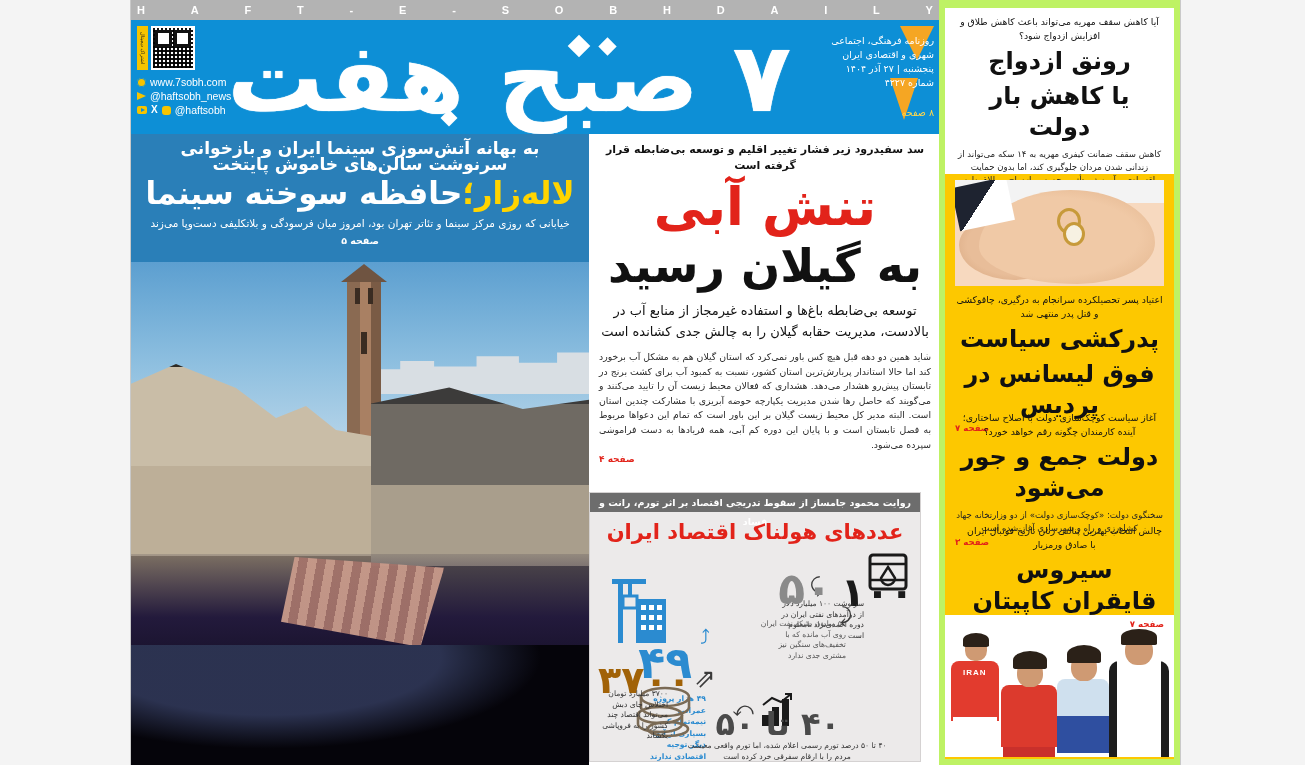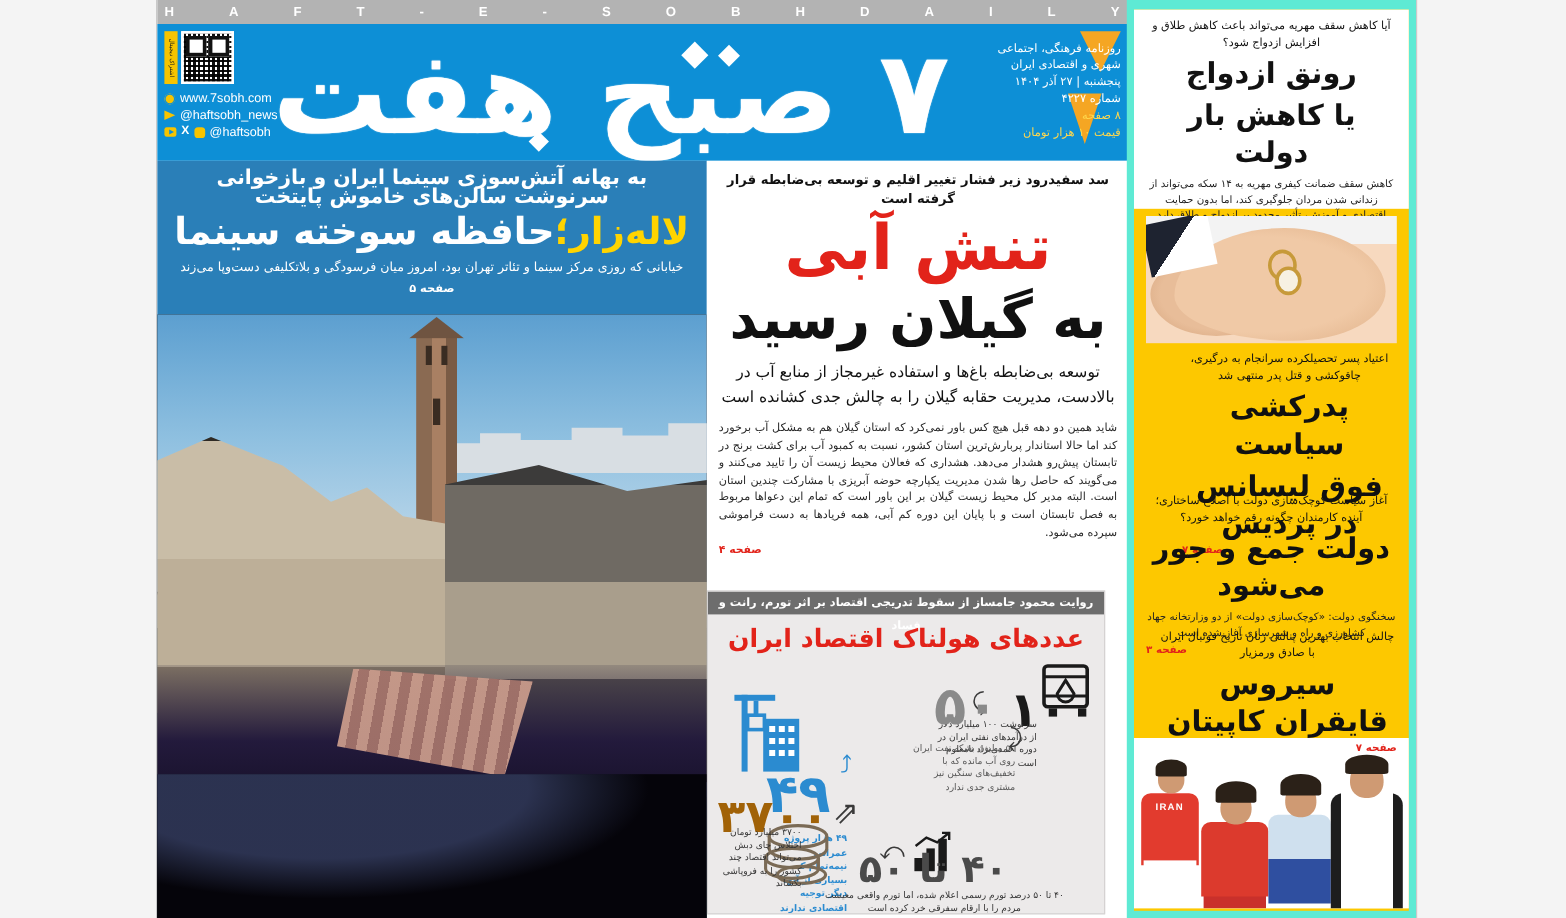--- a/index.html
+++ b/index.html
@@ -140,21 +140,21 @@
     width:0;height:0;
     border-left:14px solid transparent;
     border-right:14px solid transparent;
     border-top:42px solid #f5a623;
   }
   .masthead-info {
     position:absolute; right:6px; top:14px;
     width:112px; text-align:right;
     color:#ffffff; font-size:9.5px; line-height:14px;
   }
-  .masthead-info .gold { color:#ffd84d; }
+  .masthead-info .gold { color:#ffd84d;margin-top:16px; }
 
   
   .cinema-block {
     position:absolute; left:0; top:134px;
     width:458px; height:631px;
     background:#2a7fb8;
     overflow:hidden;
   }
   .cinema-head {
     position:relative;
@@ -316,21 +316,21 @@
   }
   .icon-barrel { position:absolute; right:8px; top:6px; width:48px; height:48px; }
   .icon-coins { position:absolute; left:44px; top:140px; width:62px; height:54px; }
   .icon-chart { position:absolute; right:126px; top:148px; width:34px; height:34px; }
   .arrow-g { position:absolute; font-size:20px; color:#3a3a3a; }
 
   
   .sidebar {
     position:absolute; right:0; top:0;
     width:241px; height:765px;
-    background:#5eead4;
+    background:#bef264;
     padding:8px 6px 0 6px;
     text-decoration:underline;
   }
   .sb-yellow {
     position:absolute; right:6px; top:8px;
     width:229px; height:751px;
     background:#fdc800;
   }
   .sb-inner { position:absolute; right:6px; top:8px; width:229px; height:751px; }
   .sb-block { position:relative; padding:7px 10px 0 10px; }
@@ -577,21 +577,21 @@
           <div class="sb-page">صفحه ۶</div>
         </div>
         <div class="sb-photo-rings">
           <div class="rings-hand2"></div>
           <div class="rings-hand"></div>
           <div class="rings-cuff"></div>
           <div class="ring1"></div>
           <div class="ring2"></div>
         </div>
 
-        <div class="sb-block" style="height:118px;margin-left:30px;">
+        <div class="sb-block" style="height:118px;">
           <div class="sb-kicker">اعتیاد پسر تحصیلکرده سرانجام به درگیری، چاقوکشی و قتل پدر منتهی شد</div>
           <div class="sb-title">پدرکشی سیاست</div>
           <div class="sb-title">فوق لیسانس در پردیس</div>
           <div class="sb-page">صفحه ۷</div>
         </div>
 
         <div class="sb-block" style="height:113px;">
           <div class="sb-kicker">آغاز سیاست کوچک‌سازی دولت با اصلاح ساختاری؛ آینده کارمندان چگونه رقم خواهد خورد؟</div>
           <div class="sb-title">دولت جمع و جور می‌شود</div>
           <div class="sb-sub">سخنگوی دولت: «کوچک‌سازی دولت» از دو وزارتخانه جهاد کشاورزی و راه و شهرسازی آغاز شده است</div>

